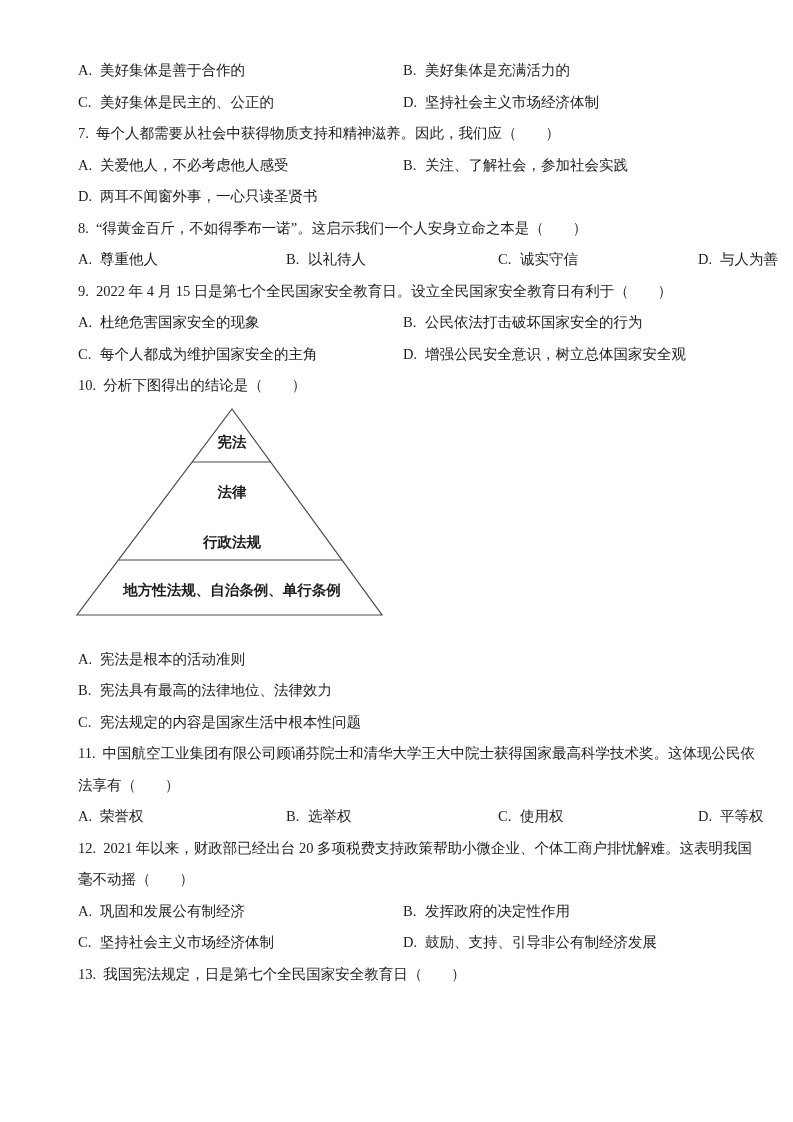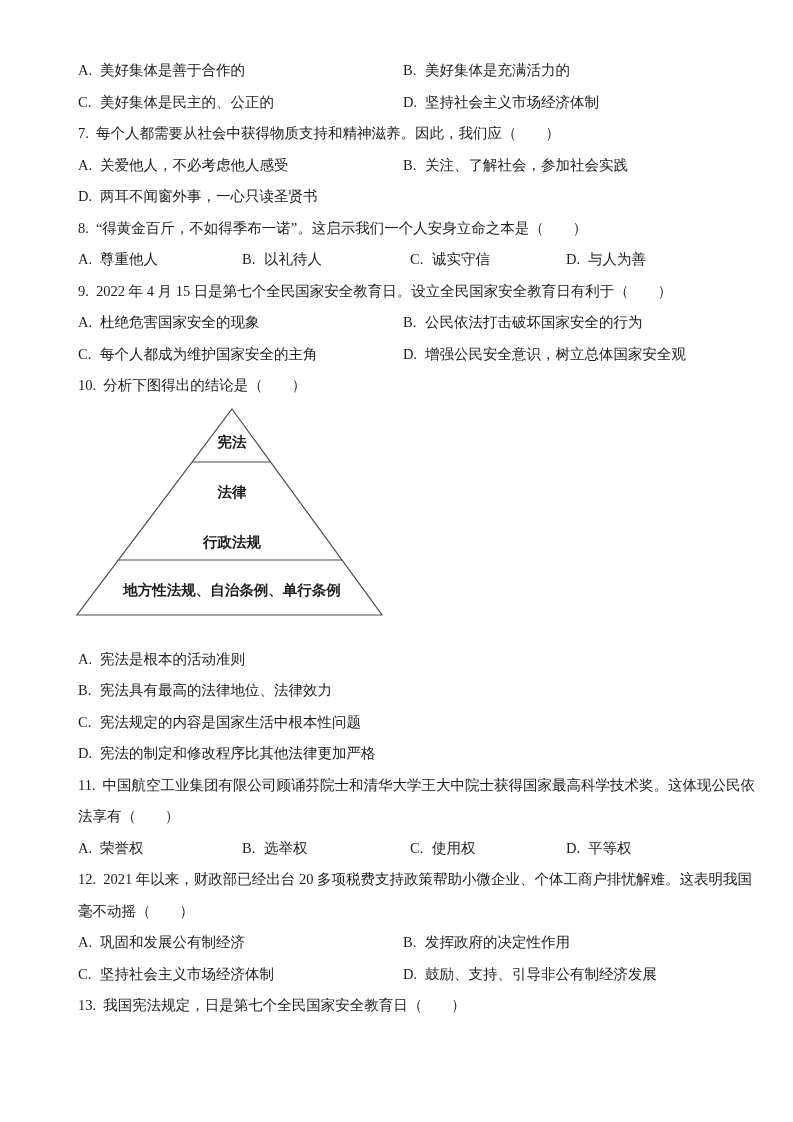--- a/index.html
+++ b/index.html
@@ -24,20 +24,21 @@
     white-space: nowrap;
     padding-left: 2px;
   }
   .row.two {
     display: grid;
     grid-template-columns: 325px 1fr;
   }
   .row.four {
     display: grid;
     grid-template-columns: 164px 168px 156px 1fr;
+    gap: 44px;
   }
   .letter {
     display: inline-block;
     width: 22px;
   }
   .qnum { margin-right: 7px; }
   .pyramid-wrap {
     margin: 4px 0 26px 0;
     height: 212px;
     text-decoration: underline;
@@ -125,23 +126,20 @@
 
   <div class="row">
     <span class="letter">A.</span><span>宪法是根本的活动准则</span>
   </div>
   <div class="row">
     <span class="letter">B.</span><span>宪法具有最高的法律地位、法律效力</span>
   </div>
   <div class="row">
     <span class="letter">C.</span><span>宪法规定的内容是国家生活中根本性问题</span>
   </div>
-  <div class="row">
-    <span class="letter">D.</span><span>宪法的制定和修改程序比其他法律更加严格</span>
-  </div>
 
   <div class="row">
     <span class="qnum">11.</span><span>中国航空工业集团有限公司顾诵芬院士和清华大学王大中院士获得国家最高科学技术奖。这体现公民依</span>
   </div>
   <div class="row">
     <span>法享有（　　）</span>
   </div>
   <div class="row four">
     <span class="opt"><span class="letter">A.</span><span>荣誉权</span></span>
     <span class="opt"><span class="letter">B.</span><span>选举权</span></span>

